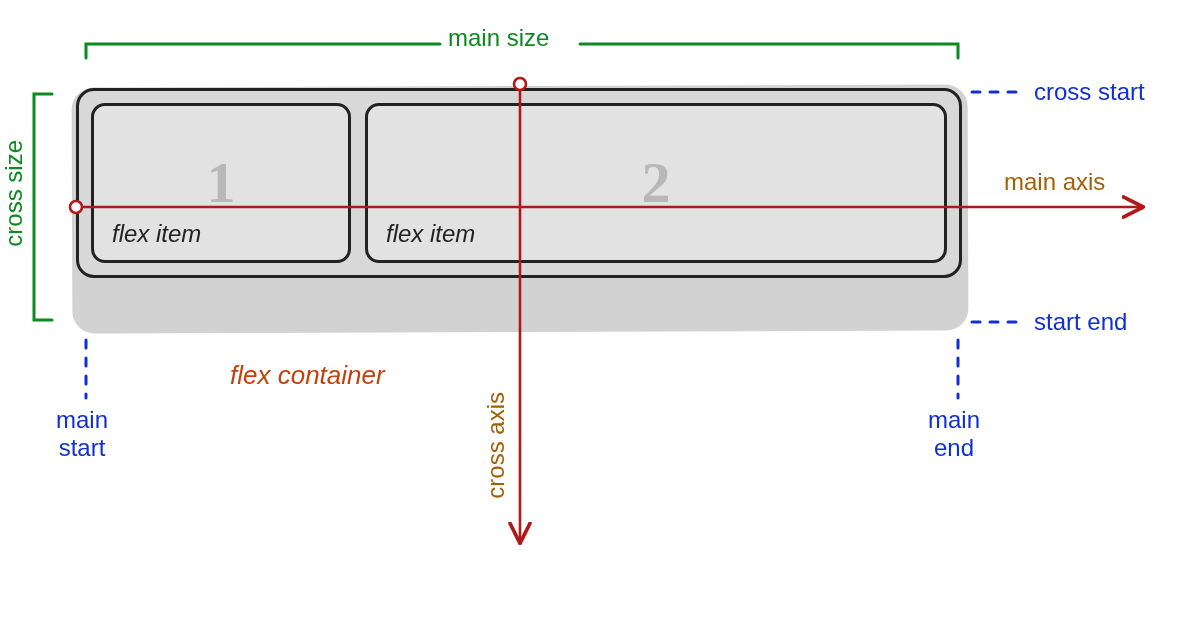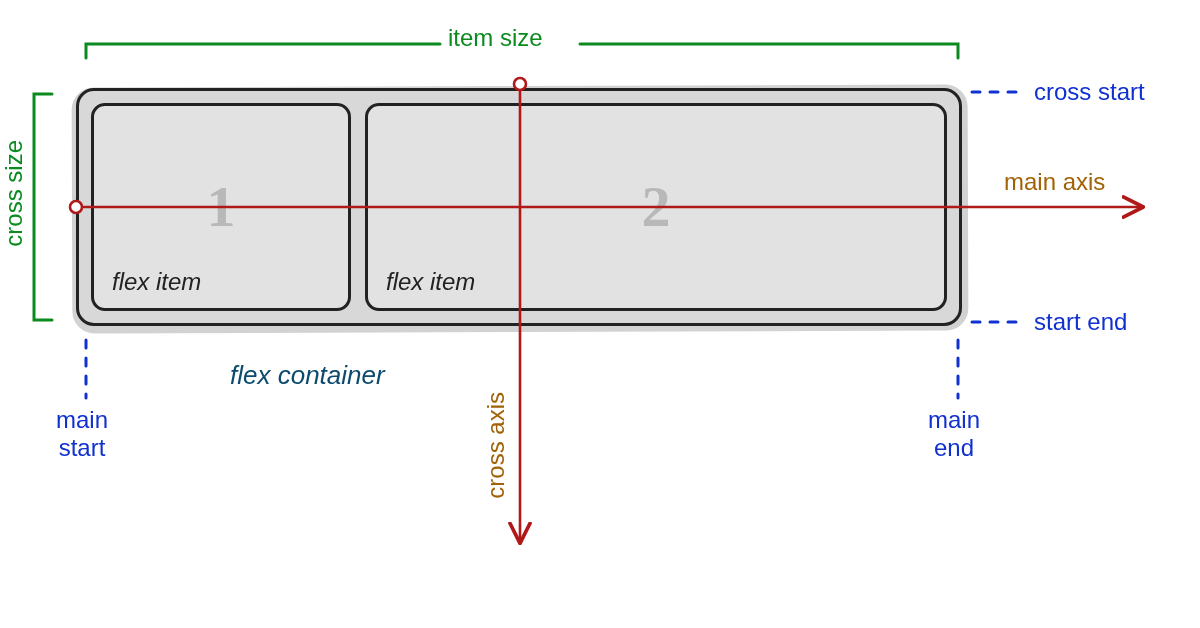--- a/index.html
+++ b/index.html
@@ -27,21 +27,21 @@
     background: #d2d2d2;
     border-radius: 22px;
     transform: rotate(-0.2deg);
   }
   
   .flex-container {
     position: absolute;
     left: 76px;
     top: 88px;
     width: 886px;
-    height: 238px;
+    height: 190px;
     background: #d8d8d8;
     border: 3.5px solid #222;
     border-radius: 18px;
     box-sizing: border-box;
     display: flex;
     padding: 12px;
     gap: 14px;
   }
   .flex-item {
     background: #e2e2e2;
@@ -70,21 +70,21 @@
     font-style: italic;
     font-size: 24px;
     color: #222;
   }
   .container-label {
     position: absolute;
     left: 230px;
     top: 360px;
     font-style: italic;
     font-size: 26px;
-    color: #0c4a6e;
+    color: #c2410c;
   }
   svg.overlay {
     position: absolute;
     left: 0;
     top: 0;
     width: 1200px;
     height: 628px;
     pointer-events: none;
   }
   .lbl {
@@ -155,21 +155,21 @@
 
     <g stroke="#1030d0" stroke-width="3" fill="none" stroke-linecap="round" stroke-dasharray="8 10">
       <line x1="86" y1="340" x2="86" y2="398"></line>
     </g>
 
     <g stroke="#1030d0" stroke-width="3" fill="none" stroke-linecap="round" stroke-dasharray="8 10">
       <line x1="958" y1="340" x2="958" y2="398"></line>
     </g>
   </svg>
 
-  <div class="lbl green" style="left:448px; top:24px;">item size</div>
+  <div class="lbl green" style="left:448px; top:24px;">main size</div>
   <div class="lbl green vert" style="left:0px; top:140px;">cross size</div>
 
   <div class="lbl red" style="left:1004px; top:168px;">main axis</div>
   <div class="lbl red vert" style="left:482px; top:392px;">cross axis</div>
 
   <div class="lbl blue" style="left:1034px; top:78px;">cross start</div>
   <div class="lbl blue" style="left:1034px; top:308px;">start end</div>
 
   <div class="lbl blue" style="left:56px; top:406px;">main
 start</div>

